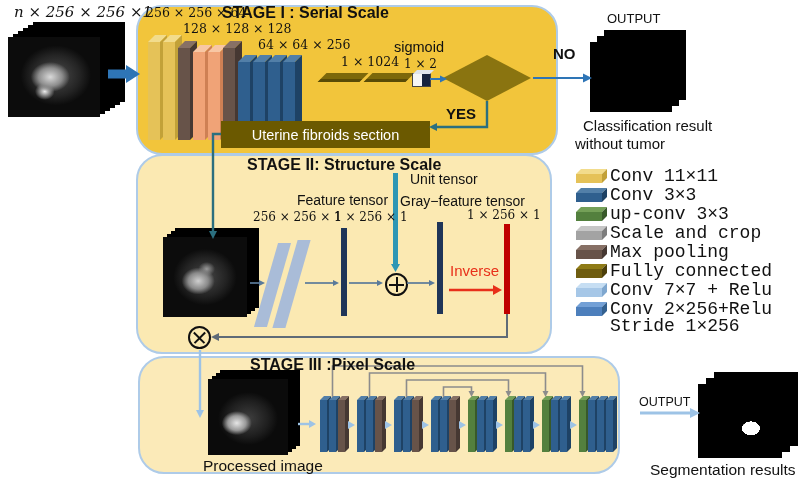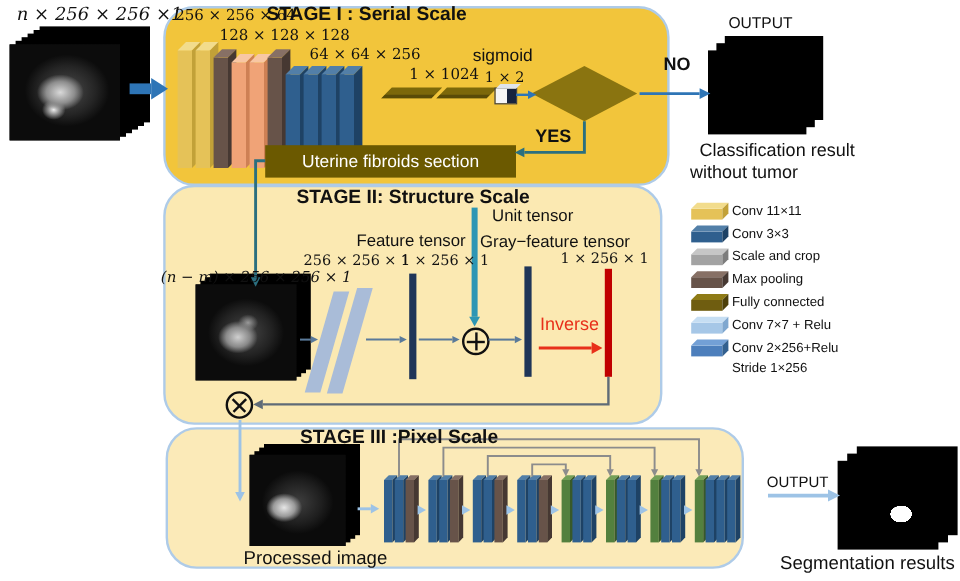--- a/index.html
+++ b/index.html
@@ -52,21 +52,21 @@
       radial-gradient(ellipse 12px 10px at 52% 40%,#9a9a9a,rgba(0,0,0,0) 70%),
       radial-gradient(ellipse 36px 32px at 50% 50%,#474747,#222 60%,#0c0c0c 88%),#090909;}
   .mri3{background:
       radial-gradient(ellipse 20px 16px at 36% 58%,#e6e6e6,#9a9a9a 45%,rgba(0,0,0,0) 75%),
       radial-gradient(ellipse 34px 30px at 50% 52%,#3f3f3f,#1e1e1e 60%,#0b0b0b 88%),#080808;}
   .segface{background:
       radial-gradient(ellipse 9px 7px at 63% 60%,#ffffff 0 99%,rgba(0,0,0,0) 100%),#000;}
   #legend{position:absolute;left:576px;top:166px;z-index:3;}
   .legitem{display:flex;align-items:center;height:19px;}
   .legsw{width:34px;display:flex;align-items:flex-end;height:15px;}
-  .leglab{font-size:11px;line-height:14px;}
+  .leglab{font-size:18px;line-height:14px;font-family:Liberation Mono, monospace;}
 </style>
 </head>
 <body>
 
 <div id="fig">
 
   <div id="box1" class="stagebox"></div>
   <div id="box2" class="stagebox"></div>
   <div id="box3" class="stagebox"></div>
 
@@ -185,20 +185,26 @@
         <div class="legsw">
           <div class="slab" style="--f: #E5C258; --t: #F2DC8C; --s: #C2A138; --d: 5px; width: 26px; height: 9px;"></div>
         </div>
         <div class="leglab">Conv 11×11</div>
       </div>
       <div class="legitem">
         <div class="legsw">
           <div class="slab" style="--f: #2F5F8E; --t: #527FA8; --s: #1E4265; --d: 5px; width: 26px; height: 9px;"></div>
         </div>
         <div class="leglab">Conv 3×3</div>
+      </div>
+      <div class="legitem">
+        <div class="legsw">
+          <div class="slab" style="--f: #53803E; --t: #74A058; --s: #38592A; --d: 5px; width: 26px; height: 9px;"></div>
+        </div>
+        <div class="leglab">up-conv 3×3</div>
       </div>
       <div class="legitem">
         <div class="legsw">
           <div class="slab" style="--f: #A3A3A3; --t: #C6C6C6; --s: #7D7D7D; --d: 5px; width: 26px; height: 9px;"></div>
         </div>
         <div class="leglab">Scale and crop</div>
       </div>
       <div class="legitem">
         <div class="legsw">
           <div class="slab" style="--f: #675349; --t: #877065; --s: #463832; --d: 5px; width: 26px; height: 9px;"></div>
@@ -292,20 +298,19 @@
   <div class="lbl" style="left:583px;top:118px;font-size:15px">Classification result</div>
   <div class="lbl" style="left:575px;top:136px;font-size:15px">without tumor</div>
 
   <div class="lbl b" style="left:247px;top:156px;font-size:16px;z-index:7">STAGE II: Structure Scale</div>
   <div class="lbl" style="left:410px;top:172px;font-size:14px;z-index:7">Unit tensor</div>
   <div class="lbl" style="left:297px;top:193px;font-size:14px;z-index:7">Feature tensor</div>
   <div class="lbl" style="left:400px;top:194px;font-size:14px;z-index:7">Gray−feature tensor</div>
   <div class="lbl math" style="left:253px;top:211px;font-size:12px;z-index:7">256 × 256 × 1</div>
   <div class="lbl math" style="left:334px;top:211px;font-size:12px;z-index:7">1 × 256 × 1</div>
   <div class="lbl math" style="left:467px;top:209px;font-size:12px;z-index:7">1 × 256 × 1</div>
-  <div class="lbl math it" style="left:134px;top:224px;font-size:12.5px;z-index:7">(n − m) × 256 × 256 × 1</div>
   <div class="lbl" style="left:450px;top:263px;font-size:15px;color:var(--c-inverse_red);z-index:7">Inverse</div>
 
   <div class="lbl b" style="left:250px;top:356px;font-size:16px;z-index:7">STAGE III :Pixel Scale</div>
   <div class="lbl" style="left:203px;top:457px;font-size:15.5px;z-index:7">Processed image</div>
   <div class="lbl" style="left:639px;top:396px;font-size:12.5px">OUTPUT</div>
   <div class="lbl" style="left:650px;top:461px;font-size:15.5px">Segmentation results</div>
 </div>
 
 </body></html>

